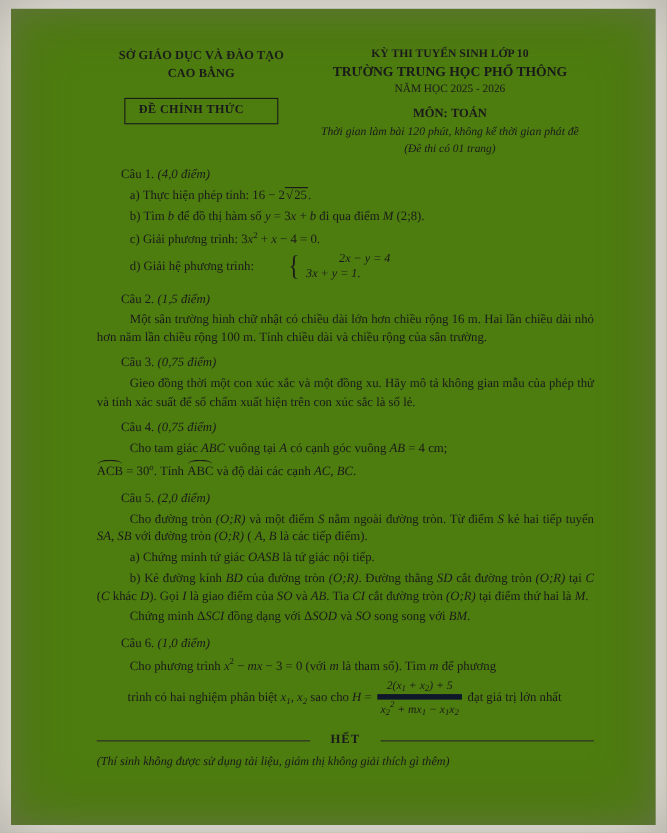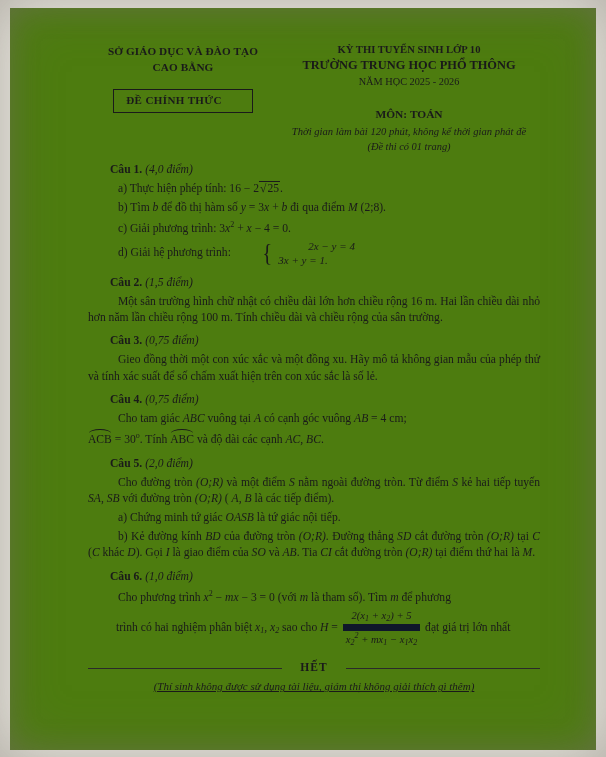--- a/index.html
+++ b/index.html
@@ -47,21 +47,21 @@
   .caps-bold{
     font-weight:bold;
     text-transform:uppercase;
     font-size:11.2px;
     letter-spacing:.1px;
   }
   .hdr-right .l1{font-size:10.6px;font-weight:bold;}
   .hdr-right .l2{font-size:12.4px;font-weight:bold;}
   .hdr-right .l3{font-size:10.3px;font-weight:normal;}
   .mon{
-    margin-top:17px;
+    margin-top:6px;
     font-size:11.4px;
   }
   .mon b{font-weight:bold;}
   .timeline{
     font-style:italic;
     font-size:10.6px;
     margin-top:2px;
   }
   .sheets{
     font-style:italic;
@@ -76,21 +76,21 @@
     font-size:11px;
     letter-spacing:.4px;
     margin-top:7px;
   }
   .hdr-left .boxwrap{margin-top:6px;}
   
   .q{
     margin-top:7px;
   }
   .q-title{
-    font-weight:bold;
+    font-weight:normal;
     display:inline;
   }
   .q-pts{
     font-style:italic;
     font-weight:normal;
   }
   .ln{
     margin-top:2.5px;
     text-align:justify;
   }
@@ -136,21 +136,21 @@
   .frac{
     display:inline-block;
     vertical-align:middle;
     text-align:center;
     font-style:italic;
     font-size:10.6px;
     line-height:1.18;
     margin:0 2px;
   }
   .frac .num{ display:block; padding:0 3px;text-align:center; }
-  .frac .den{ display:block; border-top:7px solid #0f172a; padding:0 3px; }
+  .frac .den{ display:block; border-top:5px solid #0f172a; padding:0 3px; }
   .sqrt{
     border-top:1px solid #1a1a1a;
     padding-left:1px;
   }
   
   .het{
     margin-top:12px;
     display:flex;
     align-items:center;
     gap:12px;
@@ -162,25 +162,23 @@
     position:relative;
     top:1px;
   }
   .het .word{
     font-weight:bold;
     letter-spacing:1px;
     padding:0 6px;
     font-size:11.5px;
   }
   .note{
-    text-align:center;
     font-style:italic;
     font-size:11px;
     margin-top:4px;
-    text-decoration:underline;
   }
   .vignette{
     position:absolute;inset:0;
     pointer-events:none;
     box-shadow:inset 0 0 60px rgba(110,105,95,.45);
   }
 </style>
 </head>
 <body>
 
@@ -271,20 +269,23 @@
         </div>
         <div class="ln ind2">
           Cho đường tròn <span class="mth">(O;R)</span> và một điểm <i class="it">S</i> nằm ngoài đường tròn. Từ điểm <i class="it">S</i> kẻ hai tiếp tuyến <i class="it">SA</i>, <i class="it">SB</i> với đường tròn <span class="mth">(O;R)</span> ( <i class="it">A</i>, <i class="it">B</i> là các tiếp điểm).
         </div>
         <div class="ln ind2">
           a) Chứng minh tứ giác <i class="it">OASB</i> là tứ giác nội tiếp.
         </div>
         <div class="ln ind2">
           b) Kẻ đường kính <i class="it">BD</i> của đường tròn <span class="mth">(O;R)</span>. Đường thẳng <i class="it">SD</i> cắt đường tròn <span class="mth">(O;R)</span> tại <i class="it">C</i> (<i class="it">C</i> khác <i class="it">D</i>). Gọi <i class="it">I</i> là giao điểm của <i class="it">SO</i> và <i class="it">AB</i>. Tia <i class="it">CI</i> cắt đường tròn <span class="mth">(O;R)</span> tại điểm thứ hai là <i class="it">M</i>.
         </div>
+        <div class="ln ind2">
+          Chứng minh Δ<i class="it">SCI</i> đồng dạng với Δ<i class="it">SOD</i> và <i class="it">SO</i> song song với <i class="it">BM</i>.
+        </div>
       </div>
 
       <div class="q">
         <div class="ln ind">
           <span class="q-title">Câu 6.</span>
           <span class="q-pts">(1,0 điểm)</span>
         </div>
         <div class="ln ind2">
           Cho phương trình <i class="it">x</i><span class="sup">2</span> − <i class="it">mx</i> − 3 = 0 (với <i class="it">m</i> là tham số). Tìm <i class="it">m</i> để phương
         </div>

